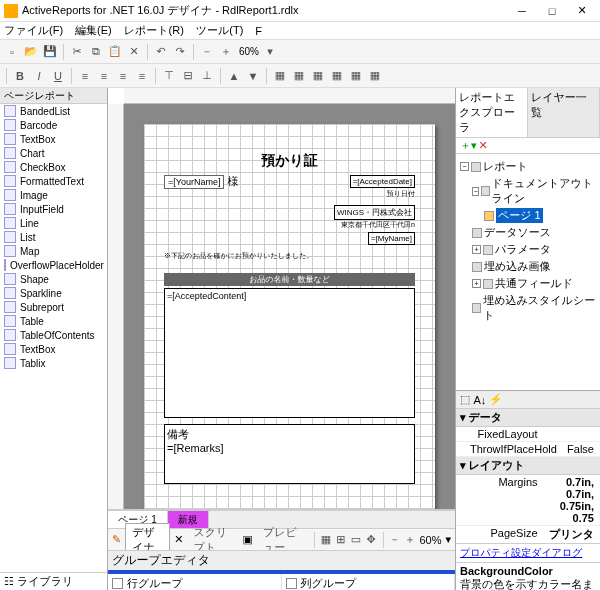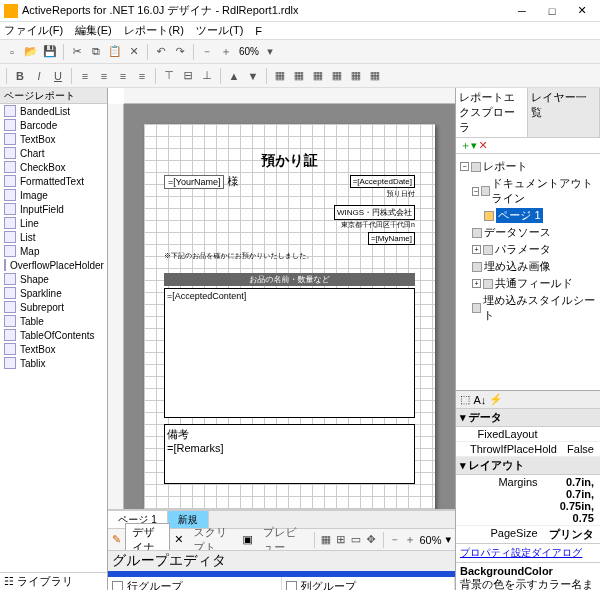--- a/index.html
+++ b/index.html
@@ -32,26 +32,26 @@
   background-size:12px 12px; position:relative; padding:20px; }
 .rpt-title { text-align:center; font-size:14px; font-weight:bold; margin:8px 0 4px; }
 .rpt-row { display:flex; justify-content:space-between; font-size:9px; margin:4px 0; }
 .rpt-box { border:1px solid #000; background:rgba(255,255,255,.7); padding:1px 2px; font-size:8px; }
 .rpt-field { border:1px solid #666; background:#fff; padding:1px 3px; font-size:9px; }
 .rpt-strip { background:#666; color:#fff; font-size:8px; text-align:center; padding:1px; margin-top:12px; }
 .rpt-big { border:1px solid #000; background:#fff; height:130px; padding:2px; font-size:9px; margin-top:2px; }
 .rpt-small { border:1px solid #000; background:#fff; height:60px; padding:2px; font-size:8px; margin-top:6px; }
 .page-tabs { height:18px; display:flex; background:#eee; border-top:1px solid #ccc; }
 .ptab { padding:2px 10px; border-right:1px solid #ccc; background:#fff; font-size:10px; }
-.ptab.inactive { background:#7dd3fc; }
+.ptab.inactive { background:#d946ef; }
 .btoolbar { height:22px; background:#f5f5f5; border-top:1px solid #ccc; display:flex; align-items:center; padding:0 4px; gap:4px; font-size:10px; }
 .btab-on { border:1px solid #aaa; border-bottom:none; background:#fff; padding:1px 6px; }
 .btab { padding:1px 6px; color:#555; }
 .ge { height:40px; border-top:1px solid #ccc; background:#fff; }
-.ge-hdr { background:#eee; padding:1px 4px; font-size:14px; border-bottom:6px solid #1d4ed8; }
+.ge-hdr { background:#eee; padding:1px 4px; font-size:12px; border-bottom:4px solid #1d4ed8; }
 .ge-cols { display:flex; }
 .ge-col { flex:1; padding:2px 4px; border-right:1px solid #ddd; font-size:10px; display:flex; align-items:center; gap:4px; }
 .ge-col .ic { width:11px; height:11px; border:1px solid #888; }
 .right { width:145px; display:flex; flex-direction:column; border-left:1px solid #aaa; background:#fff; }
 .rtabs { display:flex; font-size:10px; border-bottom:1px solid #ccc; }
 .rtab { flex:1; padding:2px 3px; background:#e8e8e8; border-right:1px solid #ccc; }
 .rtab.active { background:#fff; }
 .tree { flex:1; padding:4px; font-size:10px; overflow:auto; }
 .tnod { padding:1px 0; display:flex; align-items:center; gap:2px; }
 .tind1 { padding-left:12px; } .tind2 { padding-left:24px; }

